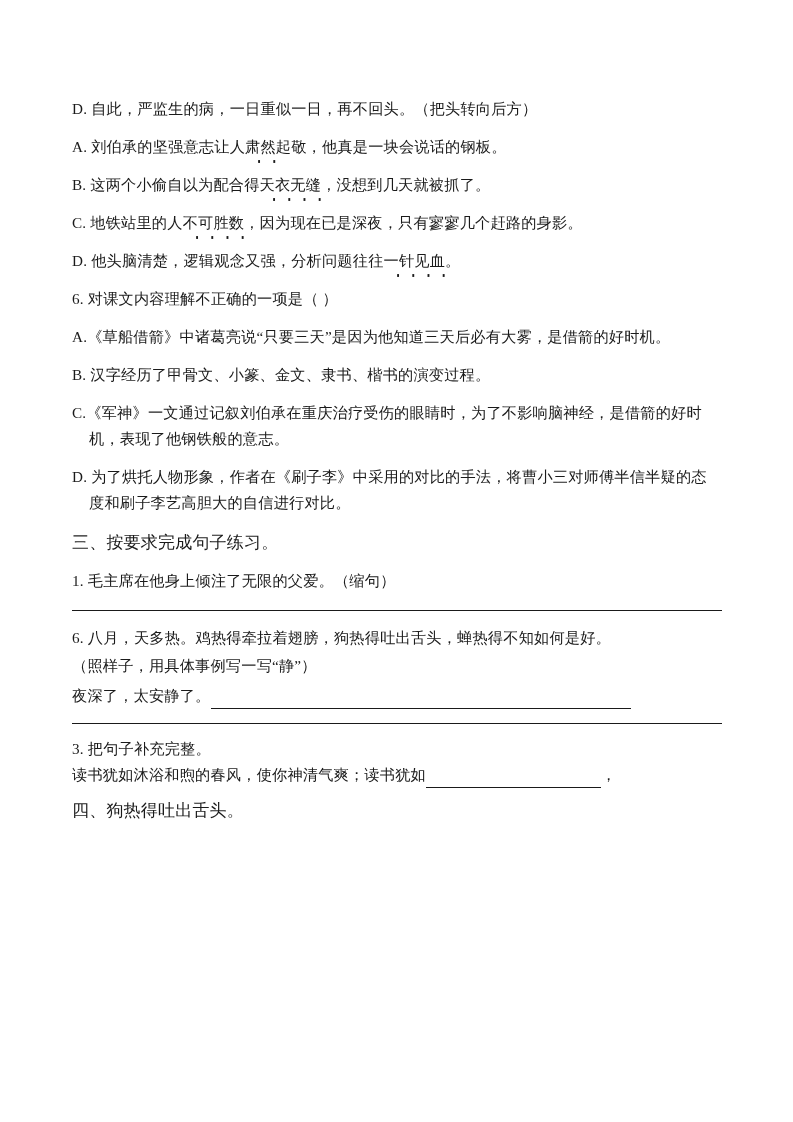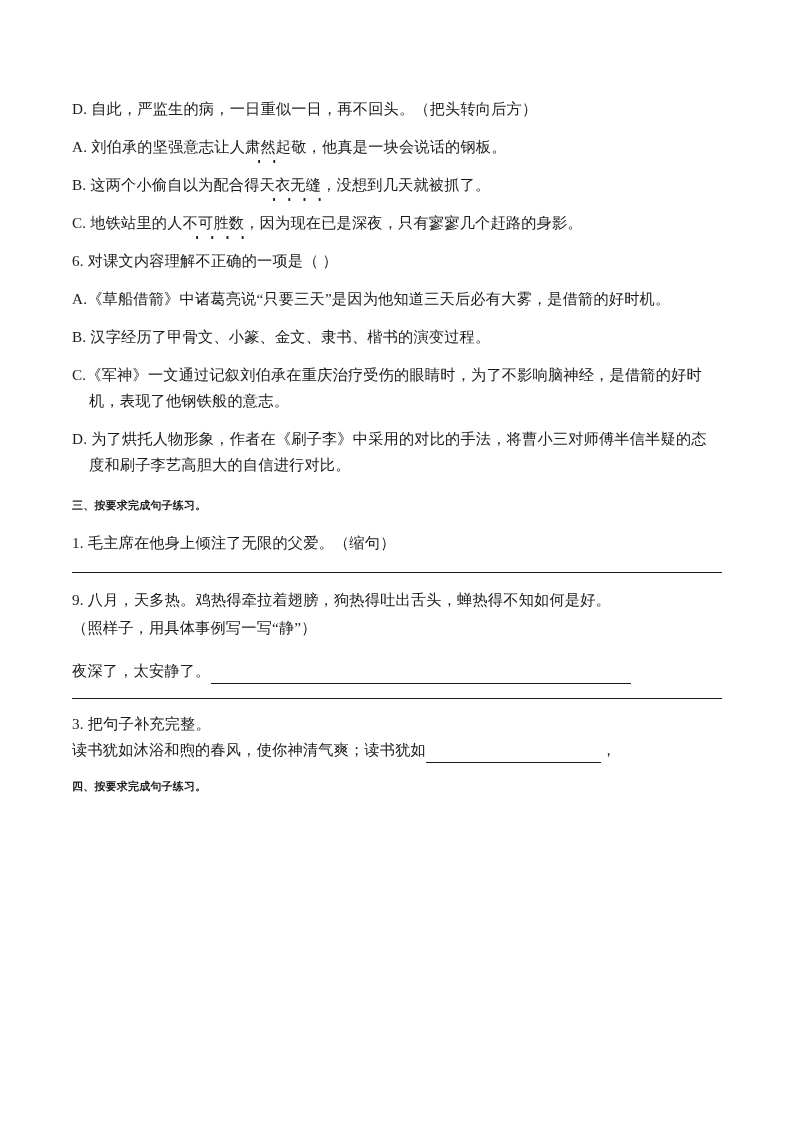--- a/index.html
+++ b/index.html
@@ -27,22 +27,22 @@
     width: 650px;
     margin: 0 auto;
   }
   p {
     margin: 0 0 12px 0;
     font-size: 15.2px;
     line-height: 26px;
     letter-spacing: 0.2px;
   }
   .bold-head {
-    font-weight: bold;
-    font-size: 11px;
+    font-weight: normal;
+    font-size: 17px;
     margin-top: 14px;
     margin-bottom: 12px;
   }
   .dotted {
     position: relative;
     display: inline-block;
     text-align: center;
   }
   .dotted::after {
     content: "";
@@ -90,41 +90,44 @@
     </p>
 
     <p>
       <span>B. 这两个小偷自以为配合得</span><span class="dotted">天衣无缝</span><span>，没想到几天就被抓了。</span>
     </p>
 
     <p>
       <span>C. 地铁站里的人</span><span class="dotted">不可胜数</span><span>，因为现在已是深夜，只有寥寥几个赶路的身影。</span>
     </p>
 
+    <p>
+      <span>D. 他头脑清楚，逻辑观念又强，分析问题往往</span><span class="dotted">一针见血</span><span>。</span>
+    </p>
 
     <p>6. 对课文内容理解不正确的一项是（        ）</p>
 
     <p class="wrap-indent">A.《草船借箭》中诸葛亮说“只要三天”是因为他知道三天后必有大雾，是借箭的好时机。</p>
     <p class="wrap-indent">B. 汉字经历了甲骨文、小篆、金文、隶书、楷书的演变过程。</p>
     <p class="wrap-indent">C.《军神》一文通过记叙刘伯承在重庆治疗受伤的眼睛时，为了不影响脑神经，是借箭的好时机，表现了他钢铁般的意志。</p>
     <p class="wrap-indent">D. 为了烘托人物形象，作者在《刷子李》中采用的对比的手法，将曹小三对师傅半信半疑的态度和刷子李艺高胆大的自信进行对比。</p>
 
     <p class="bold-head">三、按要求完成句子练习。</p>
 
     <p>1. 毛主席在他身上倾注了无限的父爱。（缩句）</p>
     <div class="full-rule"></div>
 
-    <p style="margin-bottom:2px">9. 八月，天多热。鸡热得牵拉着翅膀，狗热得吐出舌头，蝉热得不知如何是好。</p>
-    <p style="margin-bottom:17px">（照样子，用具体事例写一写“静”）</p>
+    <p style="margin-bottom:2px">6. 八月，天多热。鸡热得牵拉着翅膀，狗热得吐出舌头，蝉热得不知如何是好。</p>
+    <p style="margin-bottom:4px">（照样子，用具体事例写一写“静”）</p>
     <p style="margin-bottom:10px">
       <span>夜深了，太安静了。</span><span class="line-after-text" style="width:420px"></span>
     </p>
     <div class="full-rule tight"></div>
 
     <p style="margin-bottom:0">3. 把句子补充完整。</p>
     <p style="margin-bottom:2px">
       <span>读书犹如沐浴和煦的春风，使你神清气爽；读书犹如</span><span class="line-after-text" style="width:175px"></span><span>，</span>
     </p>
 
-    <p class="bold-head" style="margin-top:10px">四、按要求完成句子练习。</p>
+    <p class="bold-head" style="margin-top:10px">四、狗热得吐出舌头。</p>
 
   </div>
 </div>
 
 </body></html>

